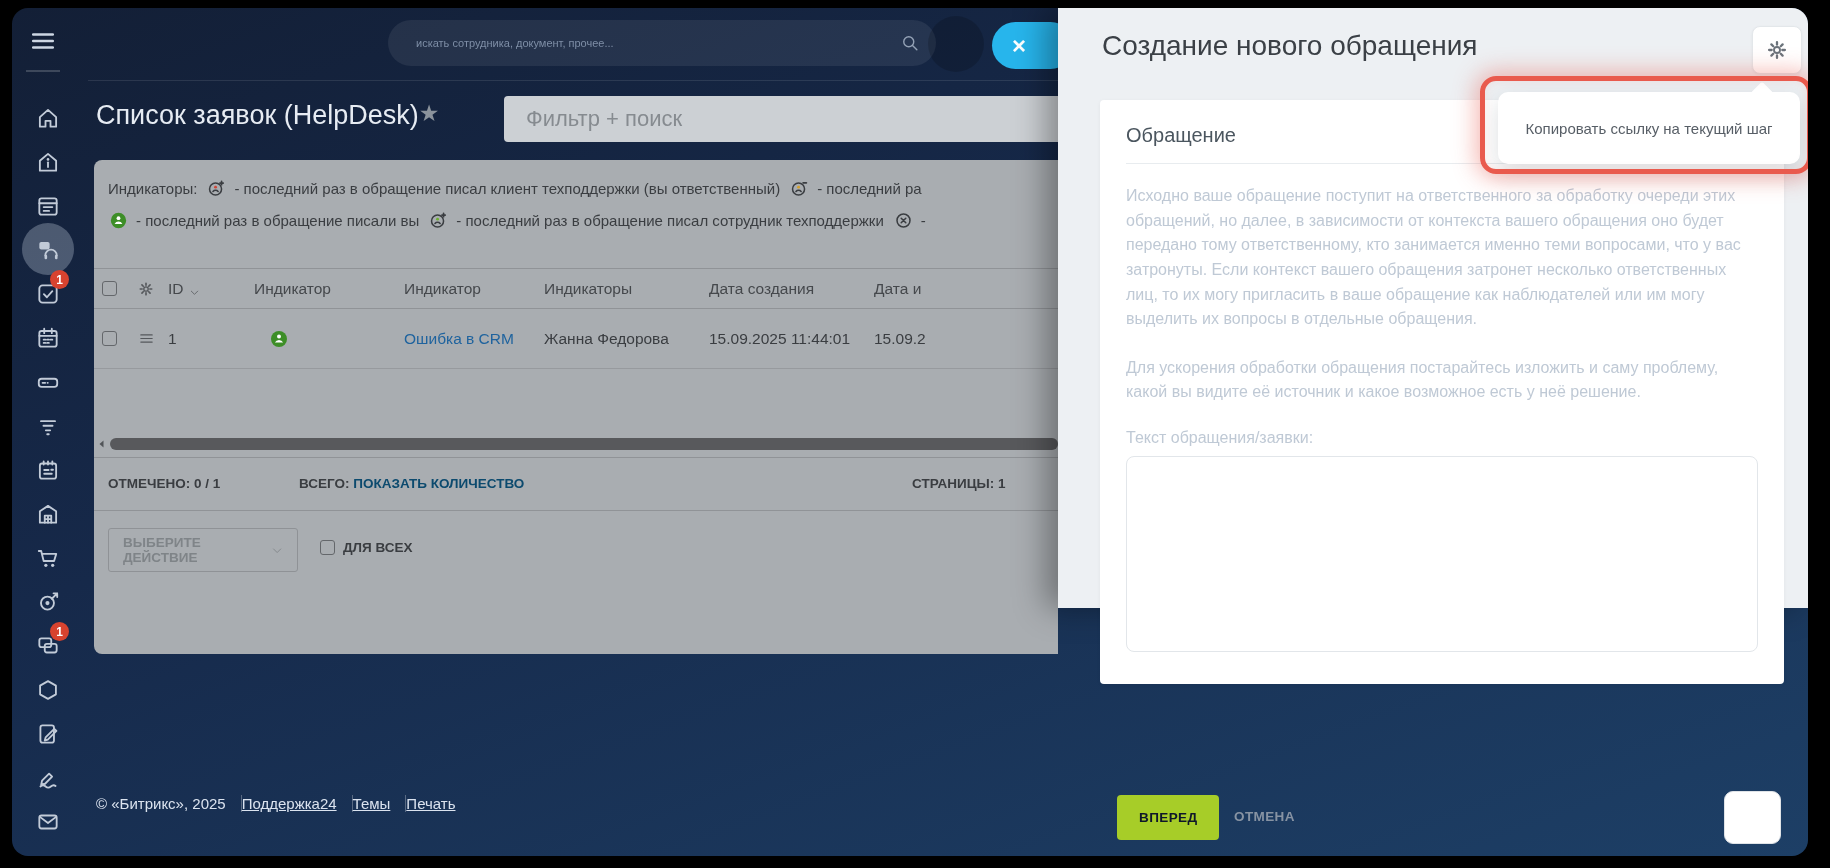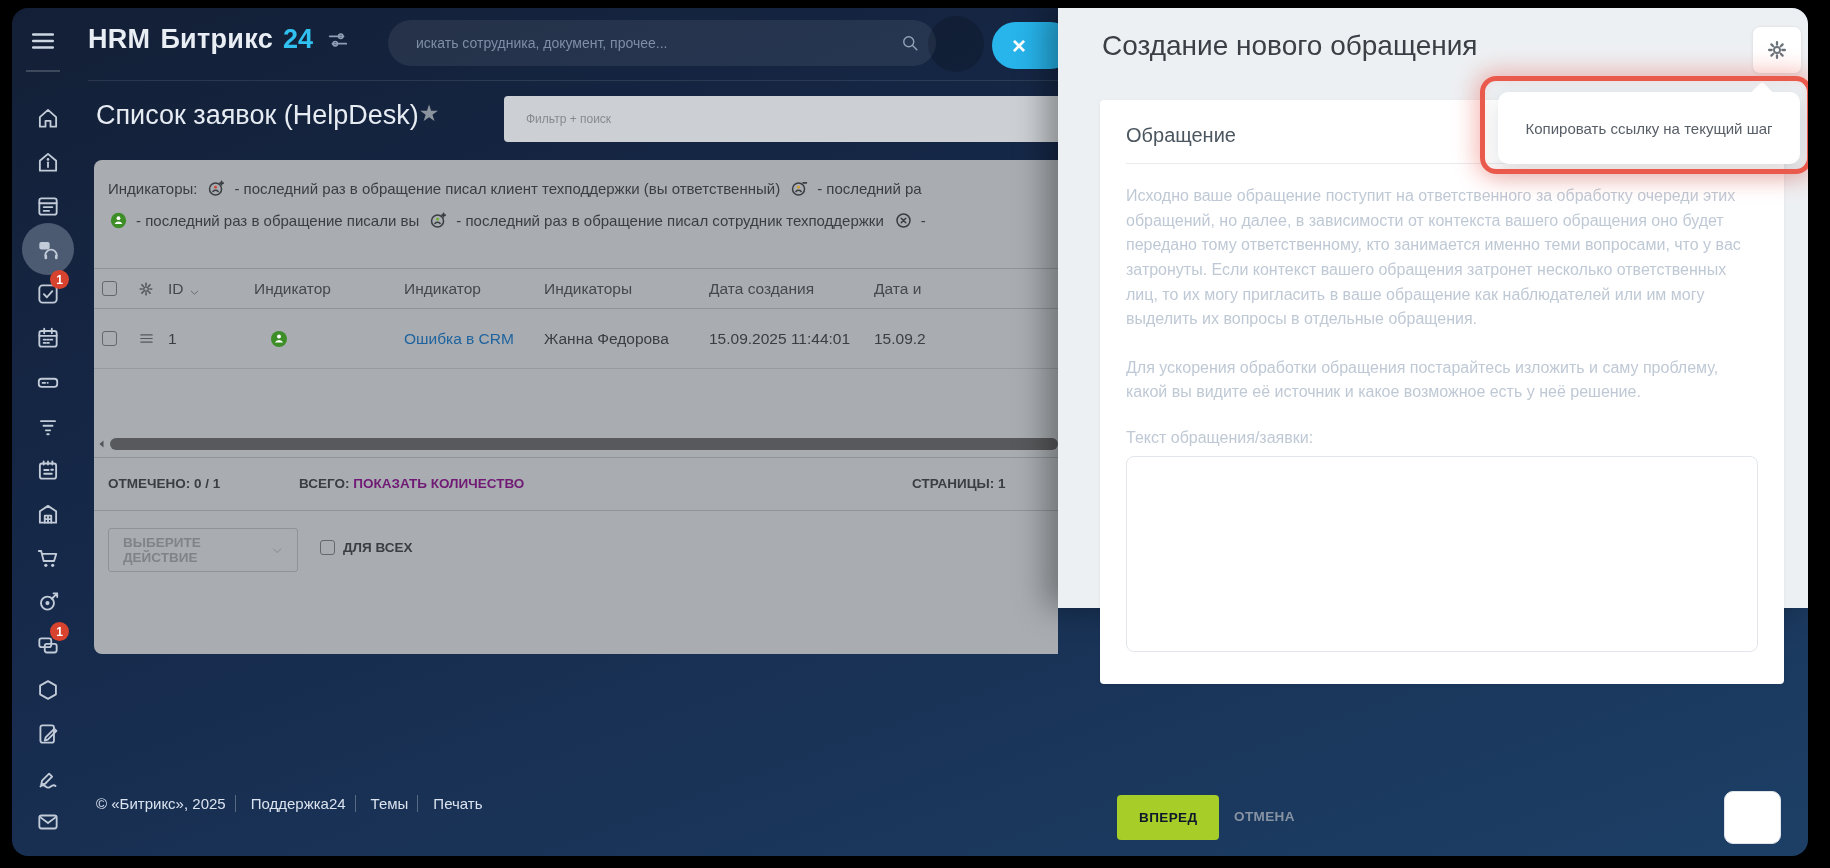--- a/index.html
+++ b/index.html
@@ -13,21 +13,21 @@
   
   .hamburger{position:absolute;left:16px;top:20px;width:30px;height:26px;color:#cdd6e3;cursor:pointer;}
   .side-div{position:absolute;left:14px;top:62px;width:34px;height:0;border-top:2px solid rgba(255,255,255,.18);}
   .logo{position:absolute;left:76px;top:16px;display:flex;align-items:center;gap:10px;}
   .logo .t{font-size:27px;font-weight:bold;color:#e9eef5;letter-spacing:.3px;}
   .logo .n{font-size:27px;font-weight:bold;color:#31c1f0;}
   .logo .slider{width:22px;height:22px;color:#8fa0b6;margin-left:4px;cursor:pointer;}
   .topdiv{position:absolute;left:76px;top:72px;right:0;border-top:1px solid rgba(255,255,255,.10);}
   .search{position:absolute;left:376px;top:12px;width:548px;height:46px;border-radius:23px;background:rgba(255,255,255,.075);}
   .search input{position:absolute;left:26px;top:0;width:460px;height:100%;background:transparent;border:none;outline:none;
-    color:#b9c6d9;font-size:14px;font-family:inherit;}
+    color:#b9c6d9;font-size:11px;font-family:inherit;}
   .search input::placeholder{color:#7e8ea6;}
   .search .sic{position:absolute;right:16px;top:13px;width:20px;height:20px;color:#93a1b5;cursor:pointer;}
   .ghost-circle{position:absolute;left:916px;top:8px;width:56px;height:56px;border-radius:50%;background:rgba(0,0,0,.17);}
   .blue-pill{position:absolute;left:980px;top:14px;width:82px;height:47px;border-radius:24px;background:#27b5ec;
     color:#fff;font-size:24px;font-weight:bold;display:flex;align-items:center;padding-left:20px;cursor:pointer;}
 
   
   .side-icons{position:absolute;left:0;top:88px;width:72px;}
   .s-item{position:relative;width:72px;height:44px;display:flex;align-items:center;justify-content:center;color:#c2cbd8;cursor:pointer;}
   .s-item .ico{width:26px;height:26px;}
@@ -36,21 +36,21 @@
   .badge{position:absolute;left:38px;top:-2px;min-width:19px;height:19px;border-radius:10px;background:#d8432f;color:#fff;
     font-size:12px;font-weight:bold;display:flex;align-items:center;justify-content:center;padding:0 5px;}
   .s-item.small{height:30px;}
   .s-item.small .ico{width:14px;height:14px;}
 
   
   .page-title{position:absolute;left:84px;top:92px;display:flex;align-items:flex-start;gap:0;color:#e7ecf3;font-size:27px;}
   .star{color:#8b939c;font-size:23px;cursor:pointer;}
   .filterbar{position:absolute;left:492px;top:88px;width:566px;height:46px;background:#ccd0d4;border-radius:4px;}
   .filterbar input{position:absolute;left:20px;top:0;width:90%;height:100%;border:none;background:transparent;outline:none;
-    font-size:12px;color:#7c8186;font-family:inherit;}
+    font-size:22px;color:#7c8186;font-family:inherit;}
   .filterbar input::placeholder{color:#868b90;}
 
   
   .grid{position:absolute;left:82px;top:152px;width:964px;height:494px;background:#a9adb1;border-radius:8px 0 0 8px;overflow:hidden;
     color:#3a3d41;font-size:15px;}
   .lg-line{position:absolute;left:14px;right:0;display:flex;align-items:center;gap:9px;white-space:nowrap;overflow:hidden;}
   .lg-1{top:18px;} .lg-2{top:50px;}
   .lg-item{display:inline-flex;align-items:center;gap:7px;}
   .lg-item .ico{width:21px;height:21px;}
   .lg-item .ico svg{stroke-width:1.6;}
@@ -68,32 +68,32 @@
   .tlink{color:#1f639e;cursor:pointer;}
 
   .hscroll{position:absolute;left:2px;top:276px;right:0;height:16px;display:flex;align-items:center;}
   .harrow{width:12px;height:12px;color:#515458;cursor:pointer;}
   .hthumb{margin-left:2px;height:12px;border-radius:7px;background:#58595c;flex:1;cursor:grab;}
   .gdiv1{position:absolute;left:0;right:0;top:297px;border-top:1px solid #909397;}
   .gdiv2{position:absolute;left:0;right:0;top:350px;border-top:1px solid #909397;}
   .counts{position:absolute;left:0;right:0;top:298px;height:52px;font-size:13.5px;font-weight:bold;color:#3a3d41;}
   .counts .c1{position:absolute;left:14px;top:18px;}
   .counts .c2{position:absolute;left:205px;top:18px;}
-  .counts .c2 a{color:#701a75;text-decoration:none;cursor:pointer;}
+  .counts .c2 a{color:#0c4a6e;text-decoration:none;cursor:pointer;}
   .counts .c3{position:absolute;left:818px;top:18px;}
   .actions{position:absolute;left:0;right:0;top:350px;height:90px;}
   .dropdown{position:absolute;left:14px;top:18px;width:190px;height:44px;border:1px solid #8f9296;border-radius:3px;
     display:flex;align-items:center;justify-content:space-between;padding:0 14px;color:#7f8488;font-size:13.5px;font-weight:bold;cursor:pointer;}
   .dropdown .chev{width:13px;height:13px;color:#7f8488;}
   .forall{position:absolute;left:226px;top:30px;display:flex;align-items:center;gap:8px;font-size:13.5px;font-weight:bold;cursor:pointer;}
 
   
   .blinks{position:absolute;left:84px;top:787px;display:flex;align-items:center;font-size:15px;color:#dbe3ef;}
   .f-link{cursor:pointer;}
-  .f-link + .f-link{border-left:1px solid rgba(255,255,255,.28);padding-left:15px;margin-left:9px;}
+  .f-link + .f-link{border-left:1px solid rgba(255,255,255,.28);margin-left:15px;text-decoration:underline;}
 
   
   .panel{position:absolute;left:1046px;top:0;width:750px;height:600px;background:#edf0f3;z-index:10;
     box-shadow:-12px 0 30px rgba(0,0,0,.35);}
   .p-title{position:absolute;left:44px;top:22px;font-size:28px;color:#3b4046;}
   .gear-btn{position:absolute;left:694px;top:18px;width:50px;height:48px;background:#fff;border:1px solid #e3e7ea;border-radius:8px;
     display:flex;align-items:center;justify-content:center;color:#6b737b;cursor:pointer;box-shadow:0 1px 3px rgba(0,0,0,.06);}
   .gear-btn .ico{width:22px;height:22px;}
   .card{position:absolute;left:42px;top:92px;width:684px;height:584px;background:#fff;border-radius:4px;
     box-shadow:0 1px 4px rgba(0,0,0,.05);padding:24px 26px;}
@@ -121,32 +121,20 @@
 <body>
 
 <div class="frame">
 
   <div class="hamburger ico">
       <svg viewBox="0 0 24 24">
         <path d="M3 6h18M3 12h18M3 18h18" stroke-width="2.4"></path>
       </svg>
     </div>
   <div class="side-div"></div>
-  <div class="logo">
-    <span class="t">HRM</span>
-    <span class="t">Битрикс</span>
-    <span class="n">24</span>
-    <span class="slider ico">
-        <svg viewBox="0 0 24 24">
-          <path d="M3 8h15M6 16h15" stroke-width="2"></path>
-          <circle cx="15" cy="8" r="2.4"></circle>
-          <circle cx="9" cy="16" r="2.4"></circle>
-        </svg>
-      </span>
-  </div>
   <div class="topdiv"></div>
   <div class="search">
     <input placeholder="искать сотрудника, документ, прочее..." style="">
     <span class="sic ico">
         <svg viewBox="0 0 24 24">
           <circle cx="10.5" cy="10.5" r="6"></circle>
           <path d="m15 15 5.2 5.2"></path>
         </svg>
       </span>
   </div>

